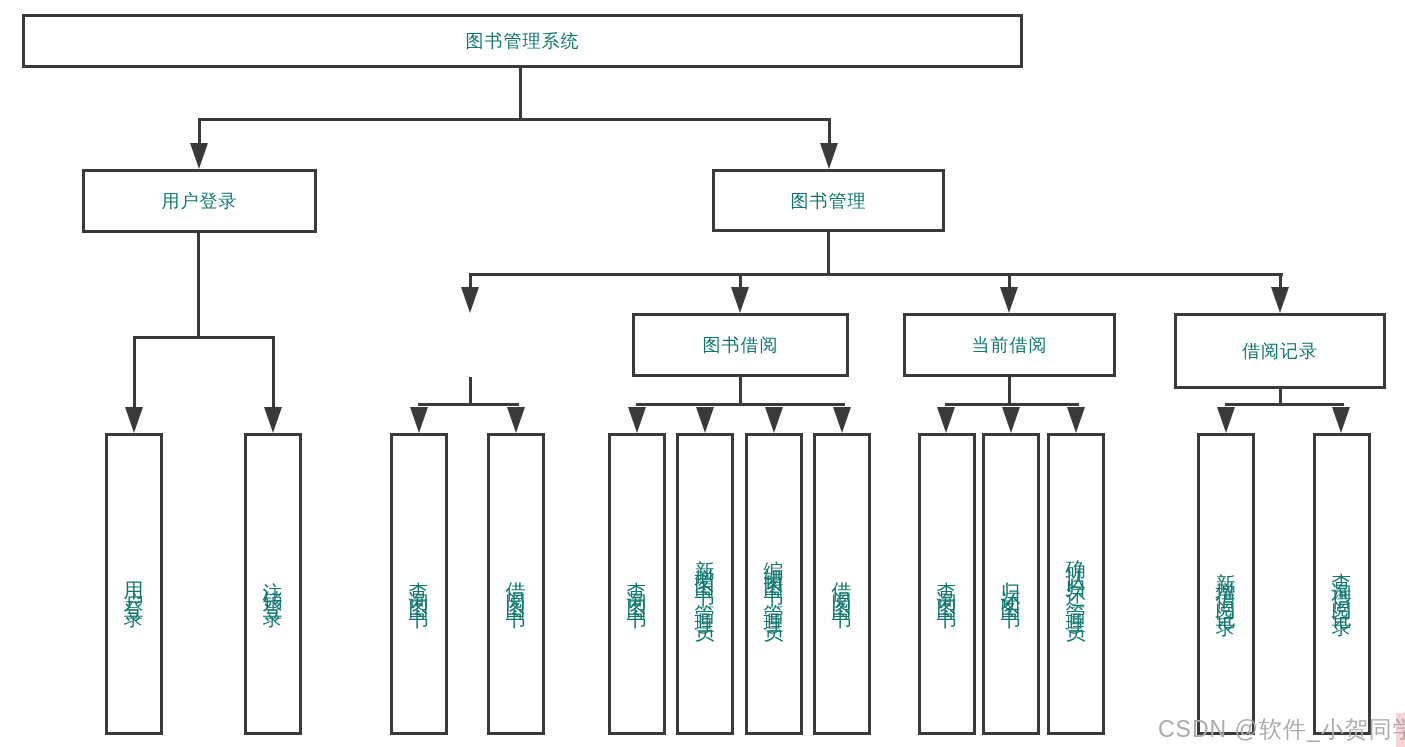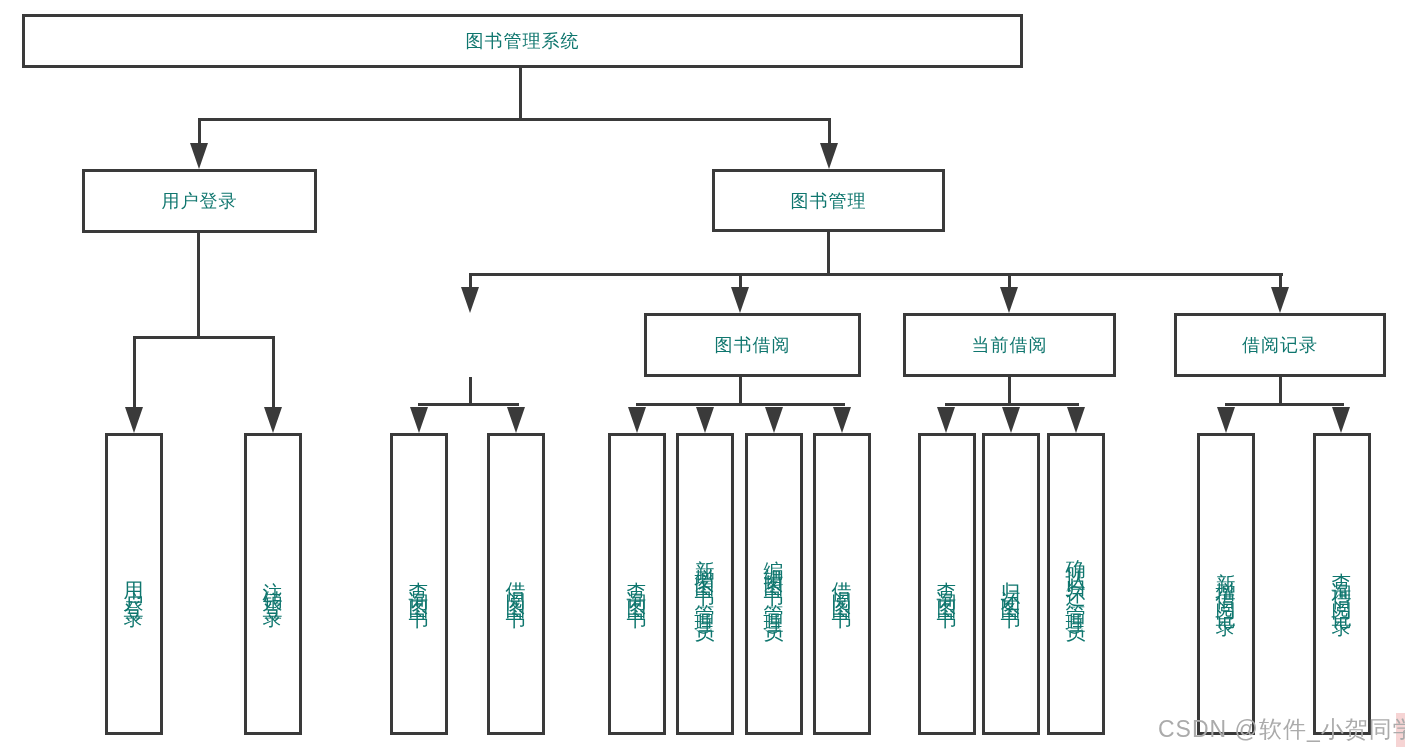--- a/index.html
+++ b/index.html
@@ -72,27 +72,27 @@
     <span>图书管理系统</span>
   </div>
 
   <div class="box" style="left:82px;top:169px;width:235px;height:64px;">
     <span>用户登录</span>
   </div>
   <div class="box" style="left:712px;top:169px;width:233px;height:63px;">
     <span>图书管理</span>
   </div>
 
-  <div class="box" style="left:632px;top:313px;width:217px;height:64px;margin-left:12px;">
+  <div class="box" style="left:632px;top:313px;width:217px;height:64px;">
     <span>图书借阅</span>
   </div>
   <div class="box" style="left:903px;top:313px;width:213px;height:64px;">
     <span>当前借阅</span>
   </div>
-  <div class="box" style="left:1174px;top:313px;width:212px;height:64px;">
+  <div class="box" style="left:1174px;top:313px;width:212px;height:76px;">
     <span>借阅记录</span>
   </div>
 
   <div class="box leaf" style="left:105px;top:433px;width:58px;height:302px;">
     <span class="vtext">用户登录</span>
   </div>
   <div class="box leaf" style="left:244px;top:433px;width:58px;height:302px;">
     <span class="vtext">注销登录</span>
   </div>
 

